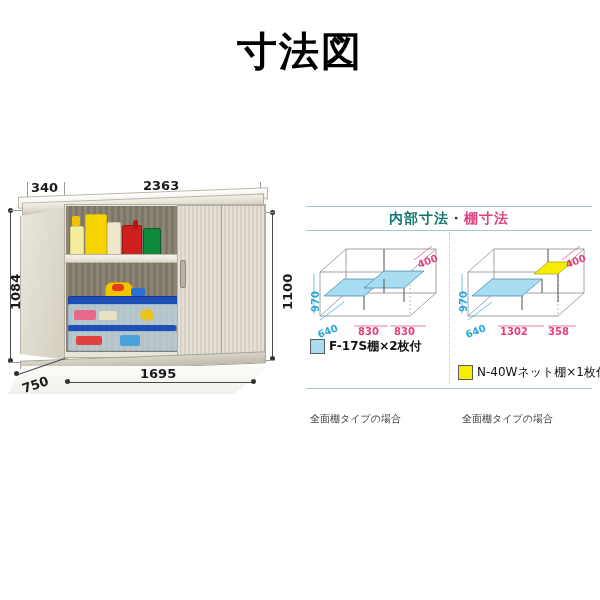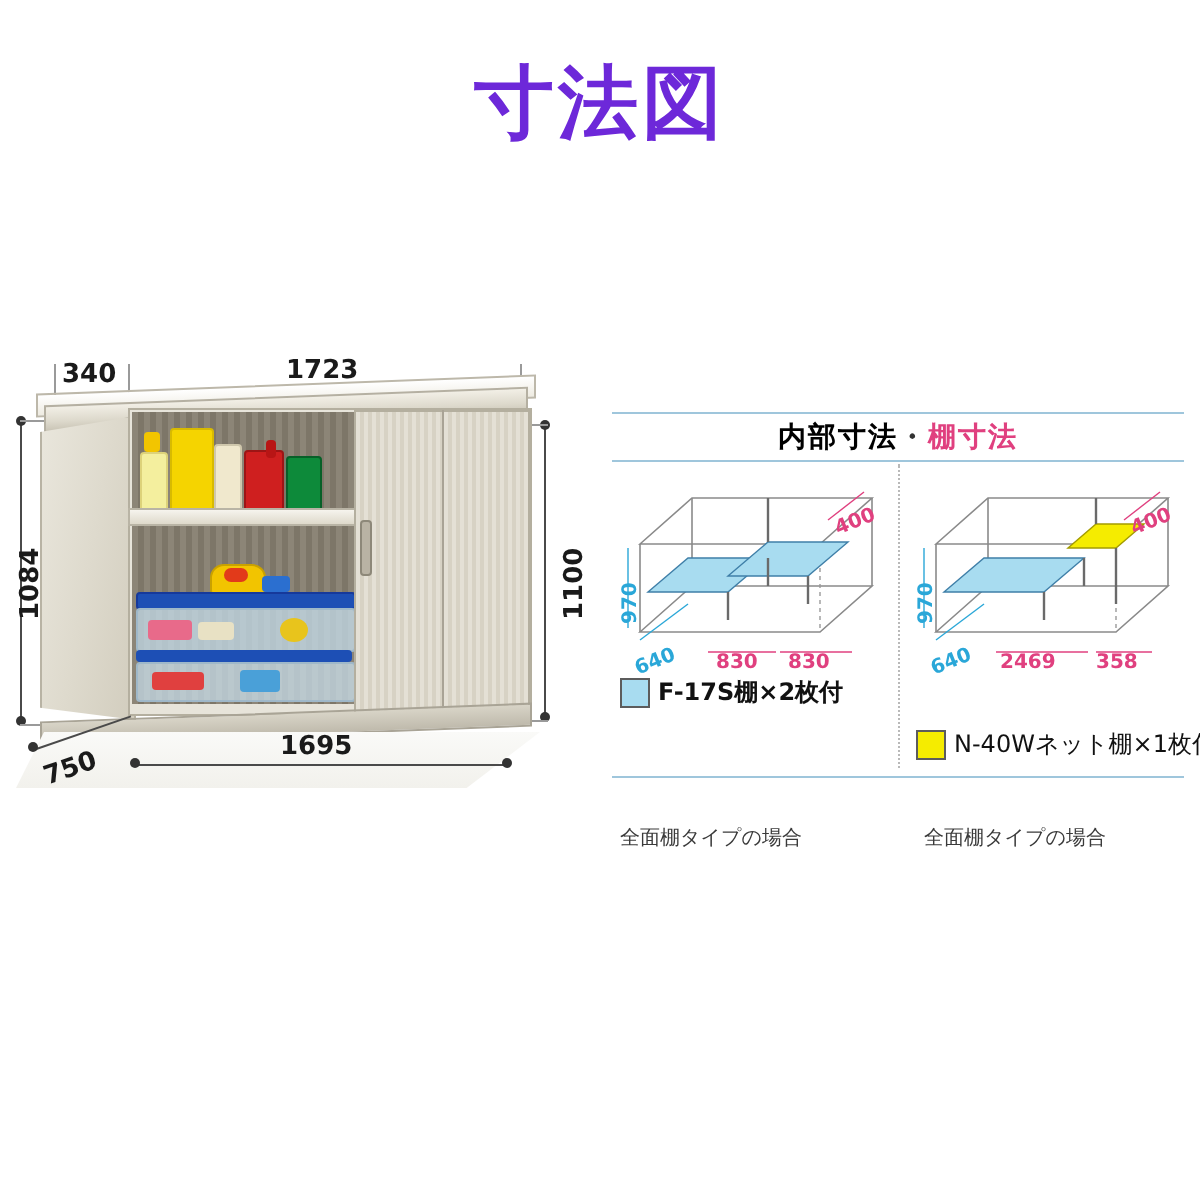--- a/index.html
+++ b/index.html
@@ -9,21 +9,21 @@
     font-family:"Liberation Sans","DejaVu Sans",sans-serif;
     overflow:hidden;
     position:relative;
   }
   .page{position:absolute;left:0;top:0;width:600px;height:600px;}
 
   
   .title{
     position:absolute;left:0;top:24px;width:600px;
     text-align:center;
-    font-size:40px;font-weight:bold;color:#6d28d9;
+    font-size:40px;font-weight:bold;color:#000000;
     letter-spacing:2px;
     font-family:"DejaVu Sans",sans-serif;
   }
 
   
   .left-block{position:absolute;left:0px;top:170px;width:300px;height:240px;}
 
   
   .dim{position:absolute;font-size:13px;font-weight:bold;color:#1a1a1a;font-family:"DejaVu Sans",sans-serif;white-space:nowrap;}
   .dim.rot{transform:rotate(-90deg);transform-origin:left top;}
@@ -104,21 +104,21 @@
   .arr-ext{position:absolute;background:#9a9a9a;}
 
   
   .right-block{position:absolute;left:300px;top:202px;width:298px;height:215px;background:#ffffff;}
   .rb-rule{position:absolute;left:6px;width:286px;height:1px;background:#9fc6dc;}
   .rb-head{
     position:absolute;left:0;top:8px;width:298px;text-align:center;
     font-size:14px;font-weight:bold;letter-spacing:1px;
     font-family:"DejaVu Sans",sans-serif;
   }
-  .rb-head .blue{color:#000000;margin-top:20px;}
+  .rb-head .blue{color:#0f766e;margin-top:20px;}
   .rb-head .dot{color:#333;}
   .rb-head .pink{color:#e0407f;}
   .rb-divider{
     position:absolute;left:149px;top:30px;width:0;height:152px;
     border-left:1px dotted #b9b9b9;
   }
   .iso{position:absolute;}
   .iso-dim{position:absolute;font-size:10px;font-weight:bold;font-family:"DejaVu Sans",sans-serif;white-space:nowrap;}
   .iso-dim.pink{color:#e0407f;}
   .iso-dim.blue{color:#2aa7d8;}
@@ -147,21 +147,21 @@
 
     <div class="dline h" style="left:30px;top:32px;width:232px;"></div>
     <div class="tick" style="left:27px;top:29px;"></div>
     <div class="tick" style="left:64px;top:29px;"></div>
     <div class="tick" style="left:259px;top:29px;"></div>
     <div class="arr-ext" style="left:27px;top:12px;width:1px;height:20px;"></div>
     <div class="arr-ext" style="left:64px;top:12px;width:1px;height:20px;"></div>
     <div class="arr-ext" style="left:260px;top:12px;width:1px;height:22px;"></div>
 
     <div class="dim" style="left:31px;top:10px;">340</div>
-    <div class="dim" style="left:143px;top:8px;">1723</div>
+    <div class="dim" style="left:143px;top:8px;">2363</div>
 
     <div class="dline v" style="left:10px;top:40px;height:152px;"></div>
     <div class="tick" style="left:8px;top:38px;"></div>
     <div class="tick" style="left:8px;top:188px;"></div>
     <div class="arr-ext" style="left:10px;top:40px;width:12px;height:1px;"></div>
     <div class="arr-ext" style="left:10px;top:192px;width:12px;height:1px;"></div>
     <div class="dim rot" style="left:8px;top:140px;">1084</div>
 
     <div class="dline v" style="left:272px;top:42px;height:148px;"></div>
     <div class="tick" style="left:270px;top:40px;"></div>
@@ -281,21 +281,21 @@
         <line x1="100" y1="36" x2="100" y2="64" stroke="#6a6a6a" stroke-width="1.2"></line>
         <line x1="4" y1="36" x2="4" y2="76" stroke="#2aa7d8" stroke-width="0.7"></line>
         <line x1="104" y1="22" x2="122" y2="8" stroke="#e0407f" stroke-width="0.7"></line>
         <line x1="40" y1="88" x2="86" y2="88" stroke="#e0407f" stroke-width="0.7"></line>
         <line x1="90" y1="88" x2="118" y2="88" stroke="#e0407f" stroke-width="0.7"></line>
         <line x1="10" y1="82" x2="34" y2="64" stroke="#2aa7d8" stroke-width="0.7"></line>
       </svg>
       <div class="iso-dim blue rot" style="left:0px;top:74px;">970</div>
       <div class="iso-dim blue sl" style="left:6px;top:92px;">640</div>
       <div class="iso-dim pink sl" style="left:106px;top:22px;">400</div>
-      <div class="iso-dim pink" style="left:42px;top:88px;">2469</div>
+      <div class="iso-dim pink" style="left:42px;top:88px;">1302</div>
       <div class="iso-dim pink" style="left:90px;top:88px;">358</div>
     </div>
 
     <div class="legend-row" style="left:10px;top:136px;font-weight:bold;">
       <span class="sw blue"></span>
       <span class="legend-label">F-17S棚×2枚付</span>
     </div>
 
     <div class="legend-row" style="left:158px;top:162px;">
       <span class="sw yellow"></span>

